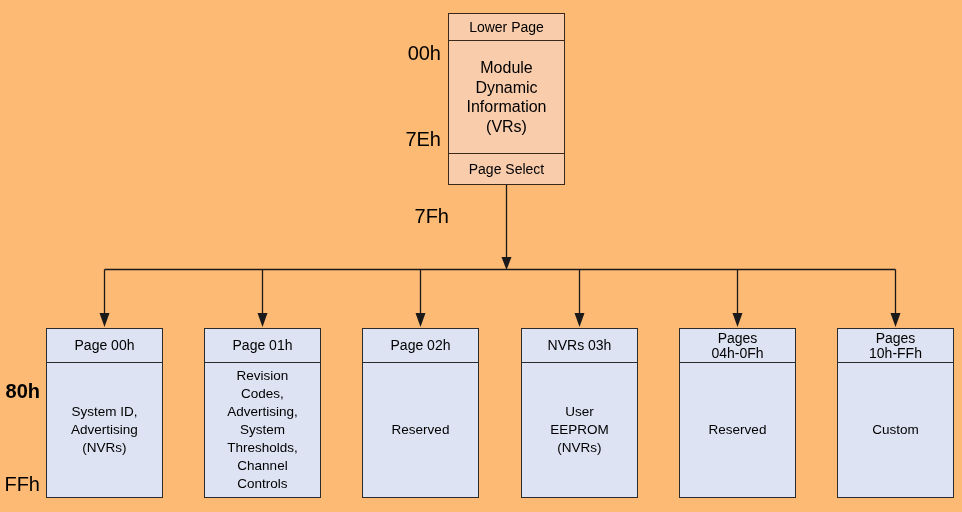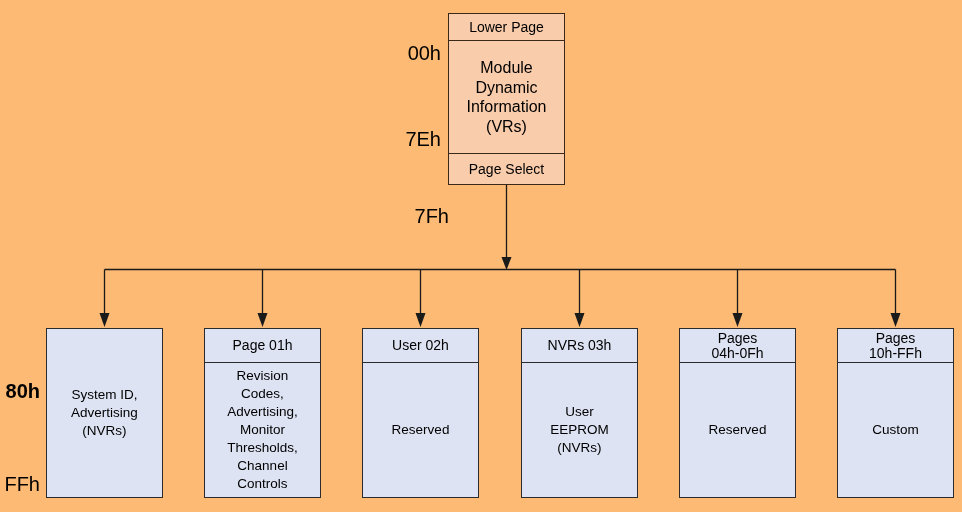--- a/index.html
+++ b/index.html
@@ -147,36 +147,37 @@
   </div>
 
   <div class="addr" id="addr-00h">00h</div>
   <div class="addr" id="addr-7Eh">7Eh</div>
   <div class="addr" id="addr-7Fh">7Fh</div>
 
   <div class="addr" id="addr-80h">80h</div>
   <div class="addr" id="addr-FFh">FFh</div>
 
   <div class="box page-box" id="page0">
+    <div class="hdr">Page 00h</div>
     <div class="bdy">System ID,
 Advertising
 (NVRs)</div>
   </div>
   <div class="box page-box" id="page1">
     <div class="hdr">Page 01h</div>
     <div class="bdy">Revision
 Codes,
 Advertising,
-Monitor
+System
 Thresholds,
 Channel
 Controls</div>
   </div>
   <div class="box page-box" id="page2">
-    <div class="hdr">User 02h</div>
+    <div class="hdr">Page 02h</div>
     <div class="bdy">Reserved</div>
   </div>
   <div class="box page-box" id="page3">
     <div class="hdr">NVRs 03h</div>
     <div class="bdy">User
 EEPROM
 (NVRs)</div>
   </div>
   <div class="box page-box" id="page4">
     <div class="hdr">Pages

